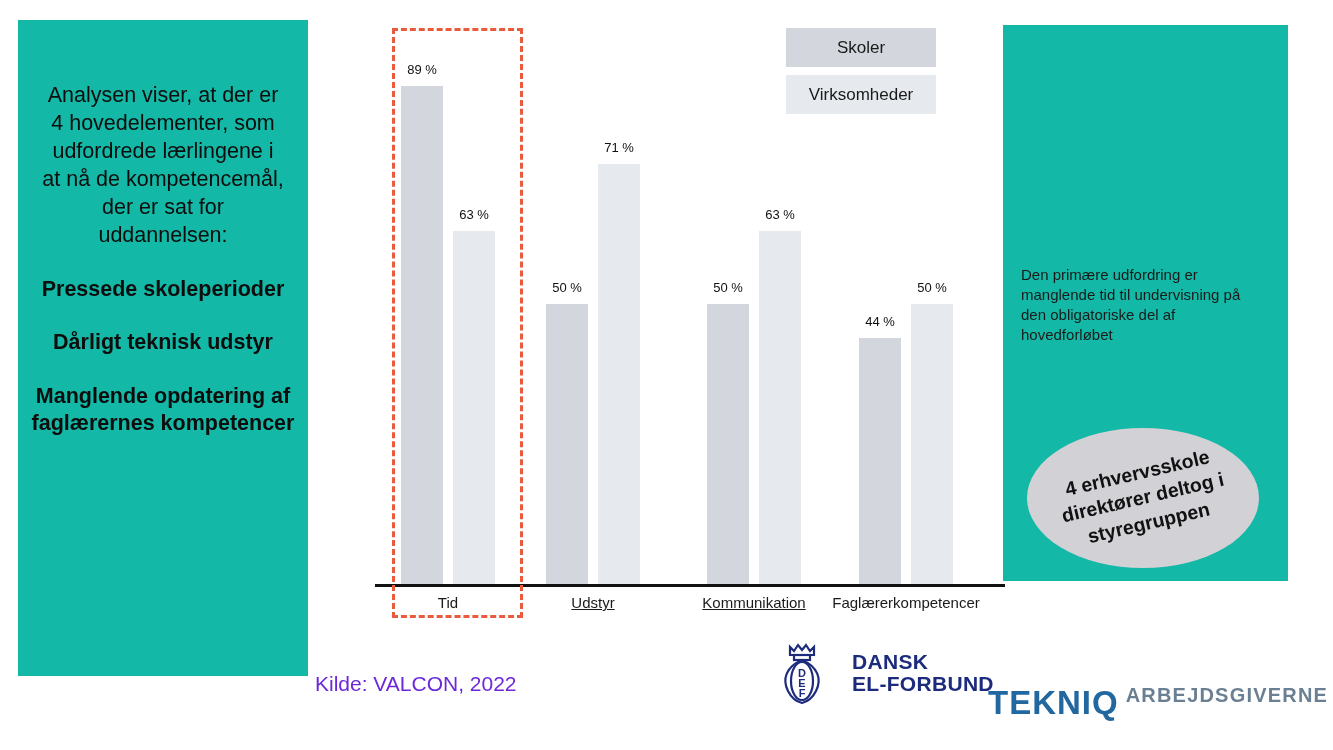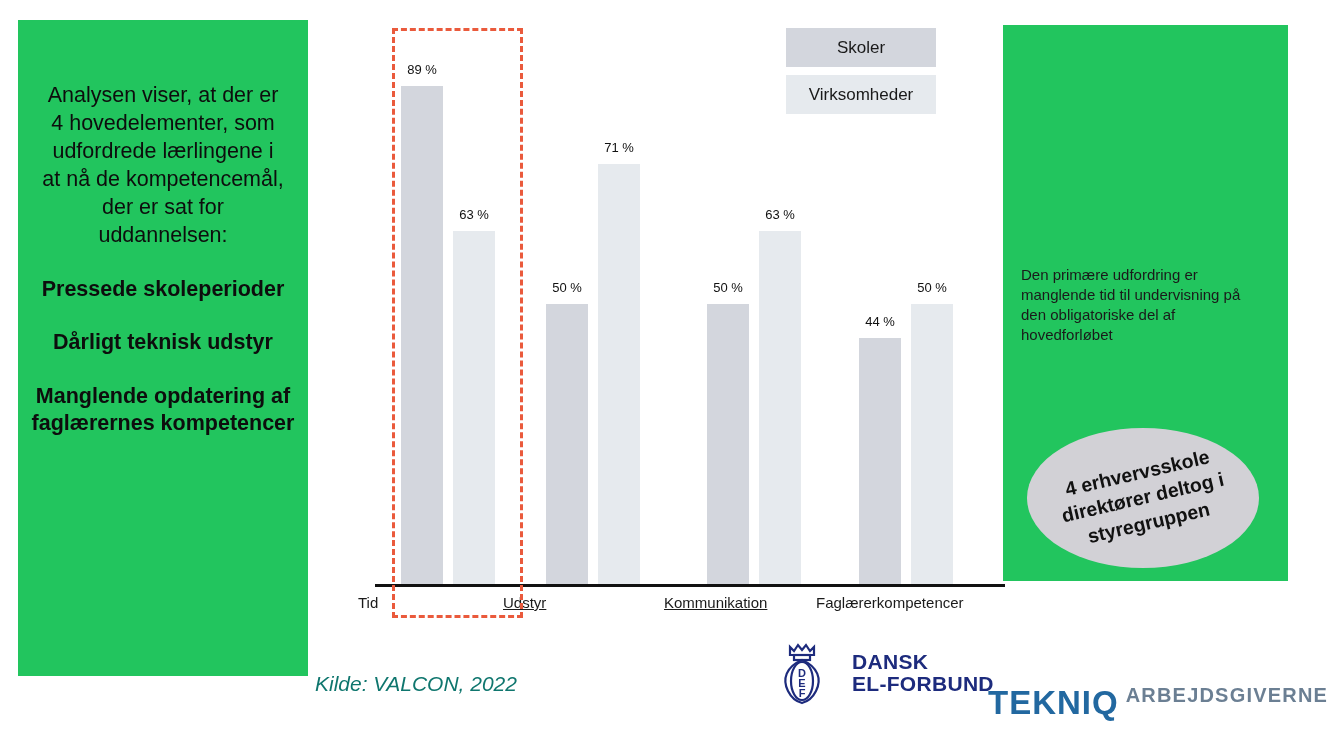--- a/index.html
+++ b/index.html
@@ -7,21 +7,21 @@
     width: 1333px; height: 750px;
     background: #ffffff;
     font-family: "Liberation Sans", sans-serif;
     overflow: hidden;
   }
   #slide { position: relative; width: 1333px; height: 750px; background:#fff; }
 
   
   .green-panel {
     position: absolute;
-    background: #22c55e;
+    background: #14b8a6;
   }
   #left-panel  { left: 18px;  top: 20px; width: 290px; height: 656px; }
   #right-panel { left: 1003px; top: 25px; width: 285px; height: 556px; }
 
   #left-panel-inner {
     position:absolute; left: 12px; right: 12px; top: 62px;
     text-align:center; color:#0d0d0d;
     font-size: 21.5px; line-height: 1.30;
   }
   .intro-line { display:block; }
@@ -68,21 +68,21 @@
     text-align:center;
   }
 
   #axis-line {
     position:absolute; left: 5px; top: 574px; width: 630px; height: 3px;
     background:#111;
   }
 
   .cat-label {
     position:absolute; top: 584px;
-    font-size: 15px; color:#1a1a1a; text-align:left; white-space:nowrap;
+    font-size: 15px; color:#1a1a1a; text-align:center; white-space:nowrap;
   }
 
   
   #highlight-box {
     position:absolute; left: 392px; top: 28px;
     width: 131px; height: 590px;
     border: 3px dashed #ea5a3c;
     background: transparent;
     pointer-events:none;
   }
@@ -94,21 +94,21 @@
     display:flex; align-items:center; justify-content:center;
     font-size: 17px; color:#1a1a1a;
     margin-bottom: 8px;
   }
   .legend-item.skoler       { background: #d3d6dd; }
   .legend-item.virksomheder { background: #e6eaee; }
 
   
   #source {
     position:absolute; left: 315px; top: 672px;
-    font-size: 21px; font-style: italic; color:#0f766e;
+    font-size: 21px; color:#6d28d9;
   }
 
   
   #logo-def {
     position:absolute; left: 776px; top: 641px;
     display:flex; align-items:center;
   }
   #def-mark { width: 52px; height: 64px; }
   #def-text {
     margin-left: 24px;

